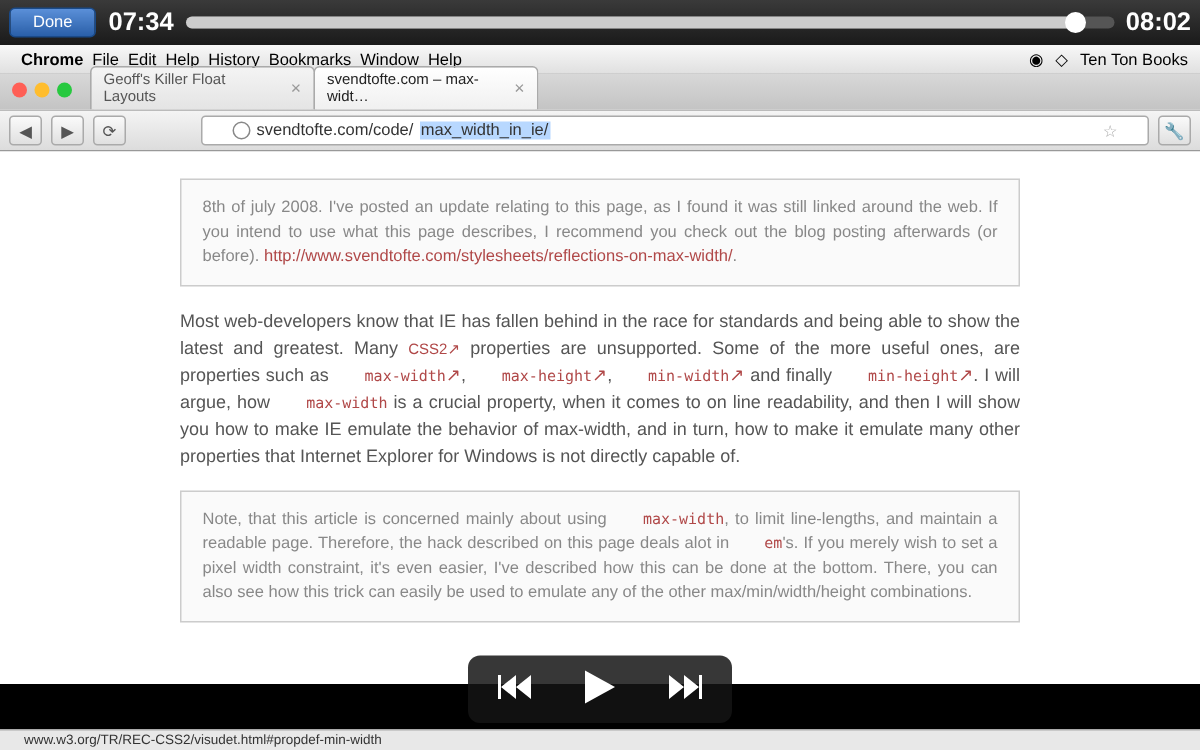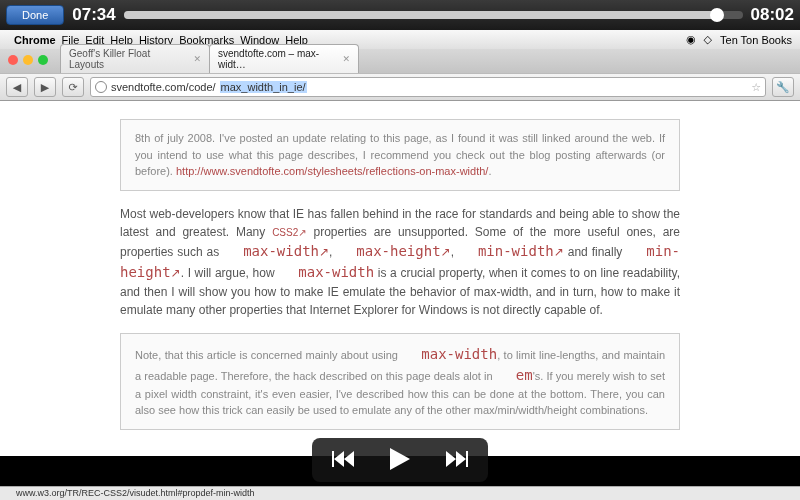--- a/index.html
+++ b/index.html
@@ -29,35 +29,35 @@
 .traffic { display:flex; gap:5px; padding:5px 8px 0; }
 .tl { width:10px; height:10px; border-radius:50%; }
 .red{background:#ff5f56}.yel{background:#ffbd2e}.grn{background:#27c93f}
 
 .tabstrip { display:flex; align-items:flex-end; height:24px; padding-left:60px; margin-top:-16px; background:linear-gradient(#d8d8d8,#c4c4c4); }
 .tab { background:linear-gradient(#f4f4f4,#e4e4e4); border:1px solid #aaa; border-bottom:none; border-radius:4px 4px 0 0; padding:3px 8px; font-size:10px; display:flex; align-items:center; gap:16px; margin-right:-1px; max-width:150px; color:#555;}
 .tab.active { background:linear-gradient(#fff,#f0f0f0); color:#222; }
 .tab .x { color:#999; font-size:9px; }
 .toolbar { height:28px; background:linear-gradient(#f4f4f4,#dcdcdc); border-top:1px solid #bbb; border-bottom:1px solid #999; display:flex; align-items:center; padding:0 6px; gap:6px; }
 .navbtn { width:22px; height:20px; background:linear-gradient(#fafafa,#e0e0e0); border:1px solid #aaa; border-radius:3px; display:flex; align-items:center; justify-content:center; color:#555; font-size:11px;}
-.omni { flex:1; height:20px; background:#fff; border:1px solid #aaa; border-radius:3px; display:flex; align-items:center; padding:0 4px; font-size:11px; color:#333; gap:4px;}
+.omni { flex:1; height:20px; background:#fff; border:1px solid #aaa; border-radius:3px; display:flex; align-items:center; padding:0 20px; font-size:11px; color:#333; gap:4px;margin-left:44px;}
 .omni .sel { background:#b8d8ff; padding:0 1px;}
 .omni .globe { width:12px; height:12px; border:1px solid #888; border-radius:50%; }
 
 
 .viewport { height:354px; overflow:hidden; background:#fff; }
 .hero { background:#f4c232; height:80px; display:flex; align-items:center; justify-content:center; gap:40px; }
 .hero-logo { width:38px; height:48px; }
 .hero h1 { color:#fff; font:italic 22px Georgia, serif; font-weight:normal; }
 .content { width:560px; margin:18px auto 0; font:12px/1.5 Verdana, sans-serif; color:#666; }
 .notice { border:1px solid #ccc; background:#fafafa; padding:10px 14px; margin-bottom:14px; text-align:justify; font-size:11px; color:#888;}
 .notice a { color:#b04848; text-decoration:none; }
 .para { text-align:justify; margin-bottom:14px; color:#555;}
 .para a { color:#b04848; text-decoration:none; }
-code { font-family: Monaco, monospace; font-size:14px; color:#b04848;padding-left:20px; }
+code { font-family: Monaco, monospace; font-size:10px; color:#b04848;padding-left:20px; }
 .ext { color:#b04848; font-size:10px;}
 </style>
 </head>
 <body>
 
 <div class="player-top">
   <div class="done-btn">Done</div>
   <div class="time">07:34</div>
   <div class="scrubber">
     <div class="scrubber-fill"></div>

